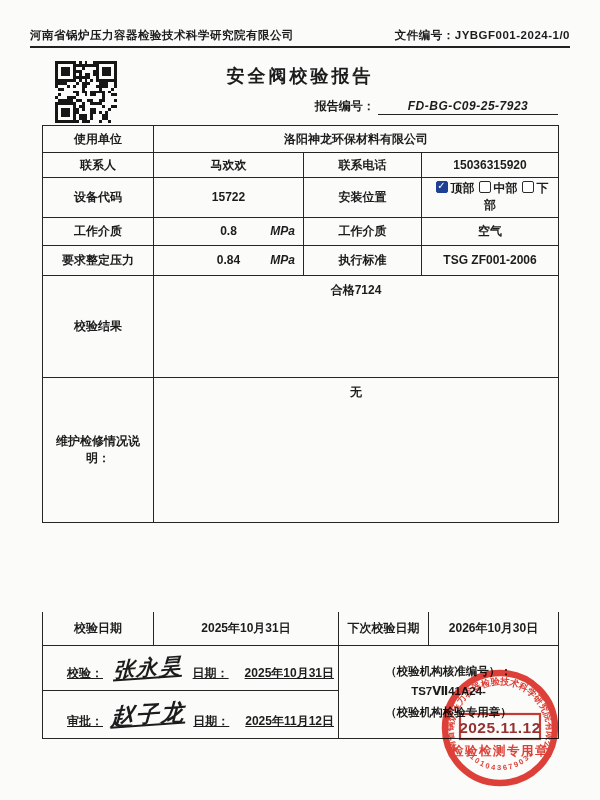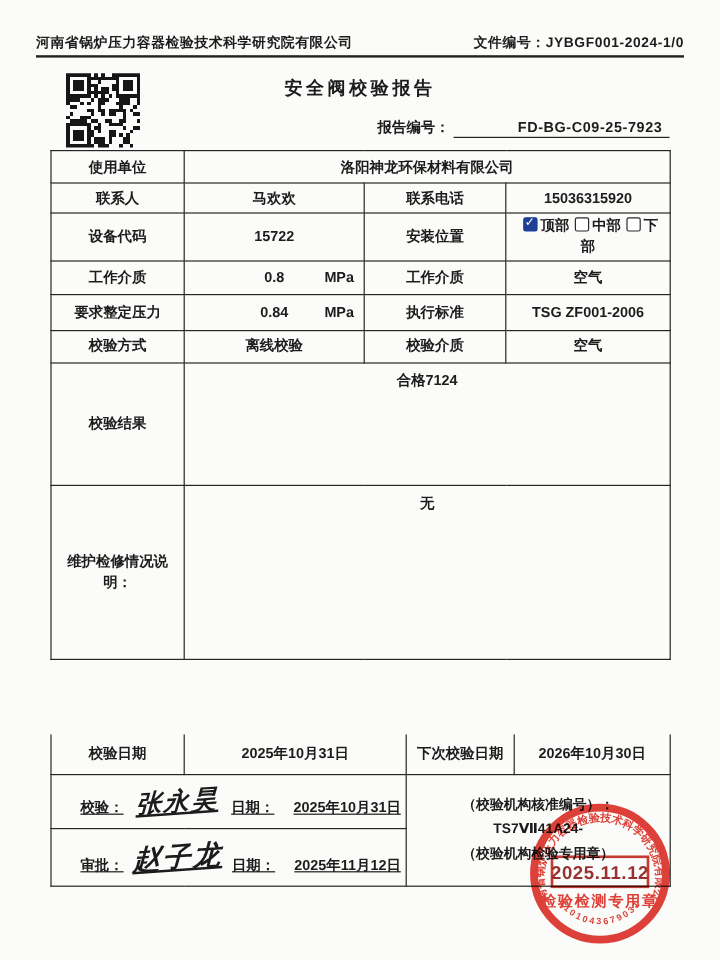--- a/index.html
+++ b/index.html
@@ -24,52 +24,53 @@
     border-bottom:2.4px solid #222;
   }
   .qr{
     position:absolute;left:55px;top:61px;width:62px;height:62px;
   }
   .qr svg{width:100%;height:100%;shape-rendering:crispEdges;}
   .qr svg rect{fill:#161616;}
   .title{
     position:absolute;left:0;right:0;top:64px;
     text-align:center;
-    font-size:15px;font-weight:bold;letter-spacing:3px;
+    font-size:18px;font-weight:bold;letter-spacing:3px;
   }
   .report-no-line{
     position:absolute;right:42px;top:98px;width:300px;
     font-size:12px;font-weight:bold;text-align:right;
     white-space:nowrap;
   }
   .report-no-val{
     display:inline-block;min-width:168px;
     border-bottom:1.7px solid #222;
-    padding:0 6px 1px 6px;
+    text-align:center;padding:0 6px 1px 6px;
     letter-spacing:.5px;
+    font-style:italic;
   }
 
   
   .tbl{
     border-collapse:collapse;table-layout:fixed;
     width:516px;
     font-size:12px;font-weight:bold;
   }
   .tbl td{
     border:1.6px solid #262626;
     text-align:center;vertical-align:middle;
     padding:2px 4px;
     overflow:hidden;
   }
   #tbl-top{position:absolute;left:42px;top:125px;}
   #tbl-bottom{position:absolute;left:42px;top:612px;}
   #tbl-bottom td{border-top:none;margin-left:20px;}
   td.freeTop{vertical-align:top;text-align:center;padding:6px 10px;}
   .unit-cell{position:relative;}
-  .unit{position:absolute;right:8px;top:50%;transform:translateY(-50%);}
+  .unit{position:absolute;right:8px;top:50%;transform:translateY(-50%);font-style:italic;}
   .cbrow{line-height:1.45;}
   .cb{
     display:inline-block;width:10px;height:10px;
     border:1.7px solid #2a2a2a;border-radius:2px;
     vertical-align:-1px;margin:0 3px 0 4px;
     position:relative;background:#fff;
   }
   .cb.checked{background:#1d3f94;border-color:#1d3f94;}
   .cb.checked::after{
     content:"✓";position:absolute;left:0;top:-3px;
@@ -380,26 +381,20 @@
       <td class="unit-cell"><span>0.8</span><span class="unit">MPa</span></td>
       <td>工作介质</td>
       <td>空气</td>
     </tr>
     <tr style="height:30px">
       <td>要求整定压力</td>
       <td class="unit-cell"><span>0.84</span><span class="unit">MPa</span></td>
       <td>执行标准</td>
       <td>TSG ZF001-2006</td>
     </tr>
-    <tr style="height:27px">
-      <td>校验方式</td>
-      <td>离线校验</td>
-      <td>校验介质</td>
-      <td>空气</td>
-    </tr>
     <tr style="height:102px">
       <td>校验结果</td>
       <td colspan="3" class="freeTop">合格7124</td>
     </tr>
     <tr style="height:145px">
       <td>维护检修情况说明：</td>
       <td colspan="3" class="freeTop">无</td>
     </tr>
   </tbody>
     </table>

